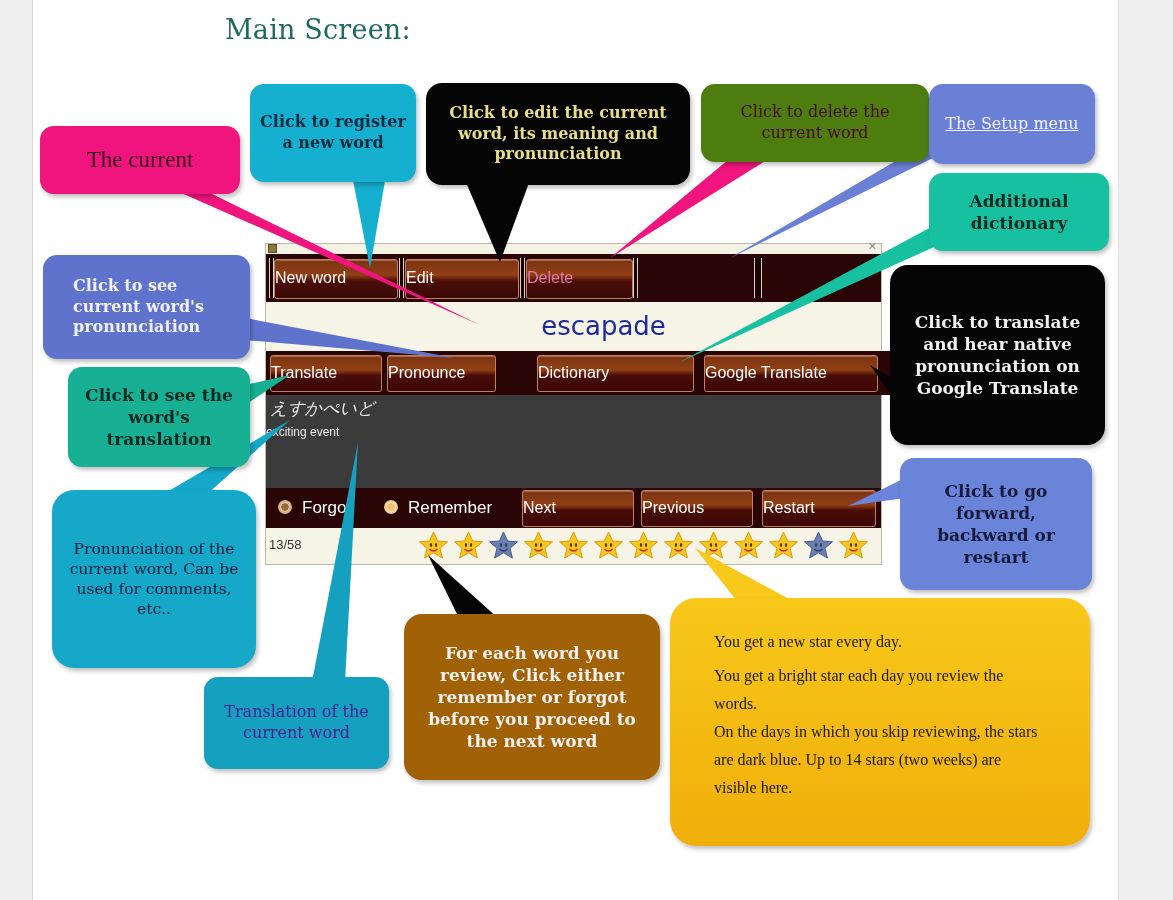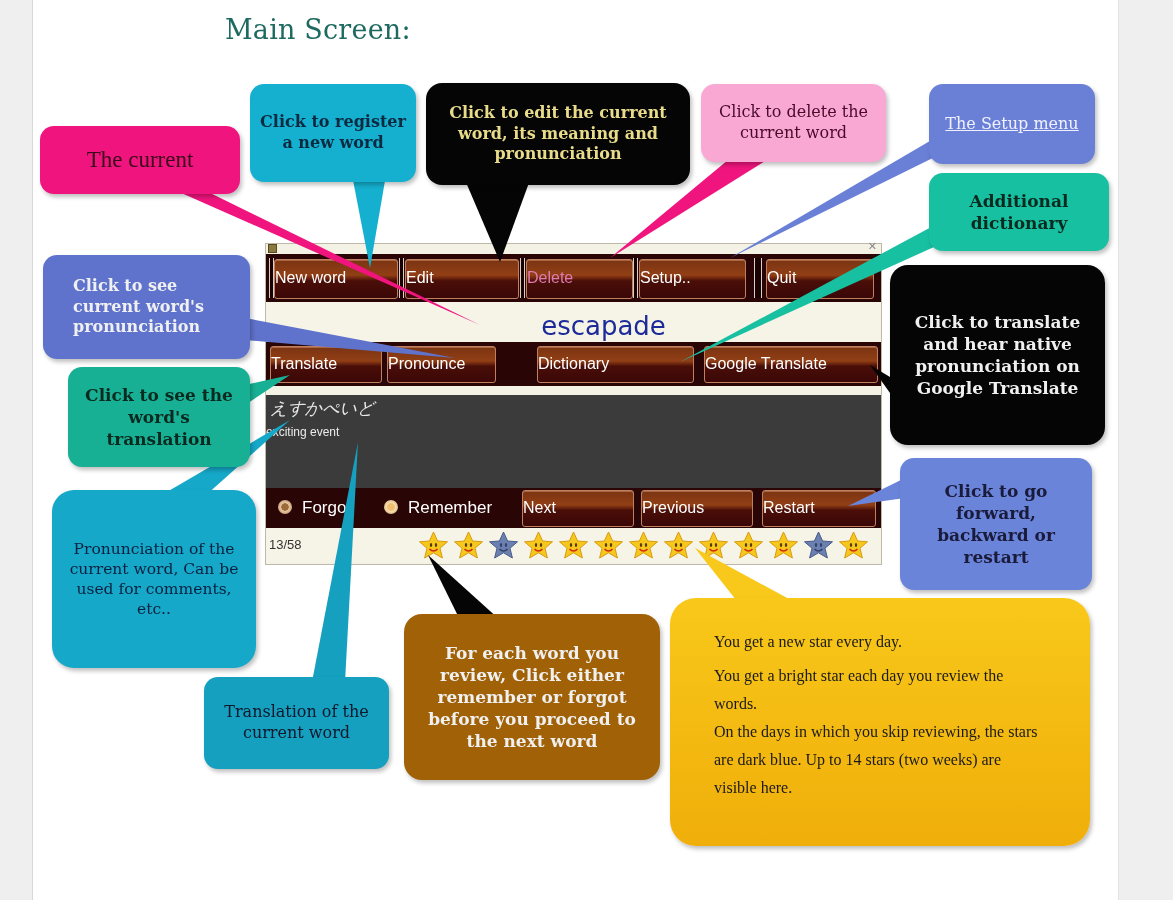--- a/index.html
+++ b/index.html
@@ -29,21 +29,21 @@
     background:#8a7a40; border:1px solid #5a4a20;
   }
   .app-close {
     position:absolute; right:4px; top:-4px; font-size:11px; color:#888;
   }
   .bar {
     position:absolute; left:0; width:615px;
     background:#2a0505;
   }
   .top-bar { top:10px; height:48px; }
-  .mid-bar { top:98px; height:44px; }
+  .mid-bar { top:107px; height:44px;padding-left:19px; }
   .bottom-bar { top:244px; height:40px; }
   .btn {
     position:absolute; height:36px; top:6px;
     border:1px solid #c08060; border-radius:3px;
     background:linear-gradient(to bottom,#7a3412 0%,#923f15 40%,#4a0e08 55%,#3a0707 100%);
     color:#ffffff; font-size:16px; text-align:left; line-height:34px;
     box-shadow: inset 0 1px 0 rgba(255,200,160,0.35);
     cursor:pointer; white-space:nowrap; overflow:hidden;
   }
   .top-bar .btn { top:5px; height:38px; line-height:36px; }
@@ -102,29 +102,29 @@
     font-family:"DejaVu Serif", serif; font-weight:bold;
     display:flex; align-items:center; justify-content:center;
     box-shadow: 2px 3px 4px rgba(0,0,0,0.25);
     z-index:5; line-height:1.3;
   }
   .pointers { position:absolute; left:0; top:0; width:1173px; height:900px; z-index:4; pointer-events:none; }
 
   .c-current { left:40px; top:126px; width:200px; height:68px; background:#f0157e; color:#3a0a1a; font-size:23px; font-weight:normal; font-family:"Liberation Serif",serif; }
   .c-register { left:250px; top:84px; width:166px; height:98px; background:#15b0d0; color:#0a2a40; font-size:16px; }
   .c-edit { left:426px; top:83px; width:264px; height:102px; background:#050505; color:#e8dc8a; font-size:16px; border-radius:16px; }
-  .c-delete { left:701px; top:84px; width:185px; height:78px; background:#f9a8d4; color:#4a0a2a; font-size:16px; font-weight:normal; }
+  .c-delete { left:701px; top:84px; width:228px; height:78px; background:#4d7c0f; color:#4a0a2a; font-size:16px; font-weight:normal; }
   .c-setup { left:929px; top:84px; width:166px; height:80px; background:#6a80d6; color:#f0f0ff; font-size:16px; font-weight:normal; text-decoration:underline; }
   .c-dict { left:929px; top:173px; width:180px; height:78px; background:#17c0a0; color:#0a2a20; font-size:17px; }
   .c-pron { left:43px; top:255px; width:207px; height:104px; background:#5f73cc; color:#f0f0f0; font-size:16px; text-align:left; justify-content:flex-start; padding-left:20px; box-sizing:border-box; }
   .c-trans { left:68px; top:367px; width:182px; height:100px; background:#17b094; color:#0a2a20; font-size:17px; }
   .c-google { left:890px; top:265px; width:215px; height:180px; background:#050505; color:#f0f0f0; font-size:17px; border-radius:18px; }
   .c-nav { left:900px; top:458px; width:192px; height:132px; background:#6a84da; color:#1a1a3a; font-size:17px; }
   .c-pronof { left:52px; top:490px; width:204px; height:178px; background:#15a8c8; color:#0a2040; font-size:15.5px; font-weight:normal; border-radius:22px; }
-  .c-transof { left:204px; top:677px; width:185px; height:92px; background:#15a0c0; color:#0f172a; font-size:16px; font-weight:normal; }
+  .c-transof { left:204px; top:677px; width:185px; height:92px; background:#15a0c0; color:#4c1d95; font-size:16px; font-weight:normal; }
   .c-review { left:404px; top:614px; width:256px; height:166px; background:#a16207; color:#f0f0f0; font-size:17px; border-radius:18px; }
   .c-stars { left:670px; top:598px; width:420px; height:248px; background:linear-gradient(#f8c81a,#f0ae0a); color:#1a1a1a; font-size:16px; font-weight:normal; font-family:"Liberation Serif",serif; border-radius:26px; display:block; text-align:left; padding:30px 44px; box-sizing:border-box; line-height:1.75; }
   .c-stars p { margin:0 0 6px 0; }
   .callout .inner { padding:0 10px; }
 </style>
 </head>
 <body>
 
 <div class="page">
   <div class="page-title">Main Screen:</div>
@@ -135,23 +135,21 @@
   <div class="app-close">✕</div>
 
   <div class="bar top-bar">
     <div class="sep" style="left:3px"></div>
     <div class="btn" style="left:8px;width:122px">New word</div>
     <div class="sep" style="left:133px"></div>
     <div class="btn" style="left:139px;width:112px">Edit</div>
     <div class="sep" style="left:254px"></div>
     <div class="btn" id="delete-btn" style="left: 260px; width: 105px; color: rgb(224, 122, 176);">Delete</div>
     <div class="sep" style="left:367px"></div>
-    <div class="btn" style="left:373px;width:105px">Setup..</div>
     <div class="sep" style="left:488px;width:6px"></div>
-    <div class="btn" style="left:500px;width:106px">Quit</div>
   </div>
 
   <div class="word-area">
     <span class="word-text">escapade</span>
   </div>
 
   <div class="bar mid-bar">
     <div class="btn" style="left:4px;width:110px">Translate</div>
     <div class="btn" style="left:121px;width:107px">Pronounce</div>
     <div class="btn" style="left:271px;width:155px">Dictionary</div>

